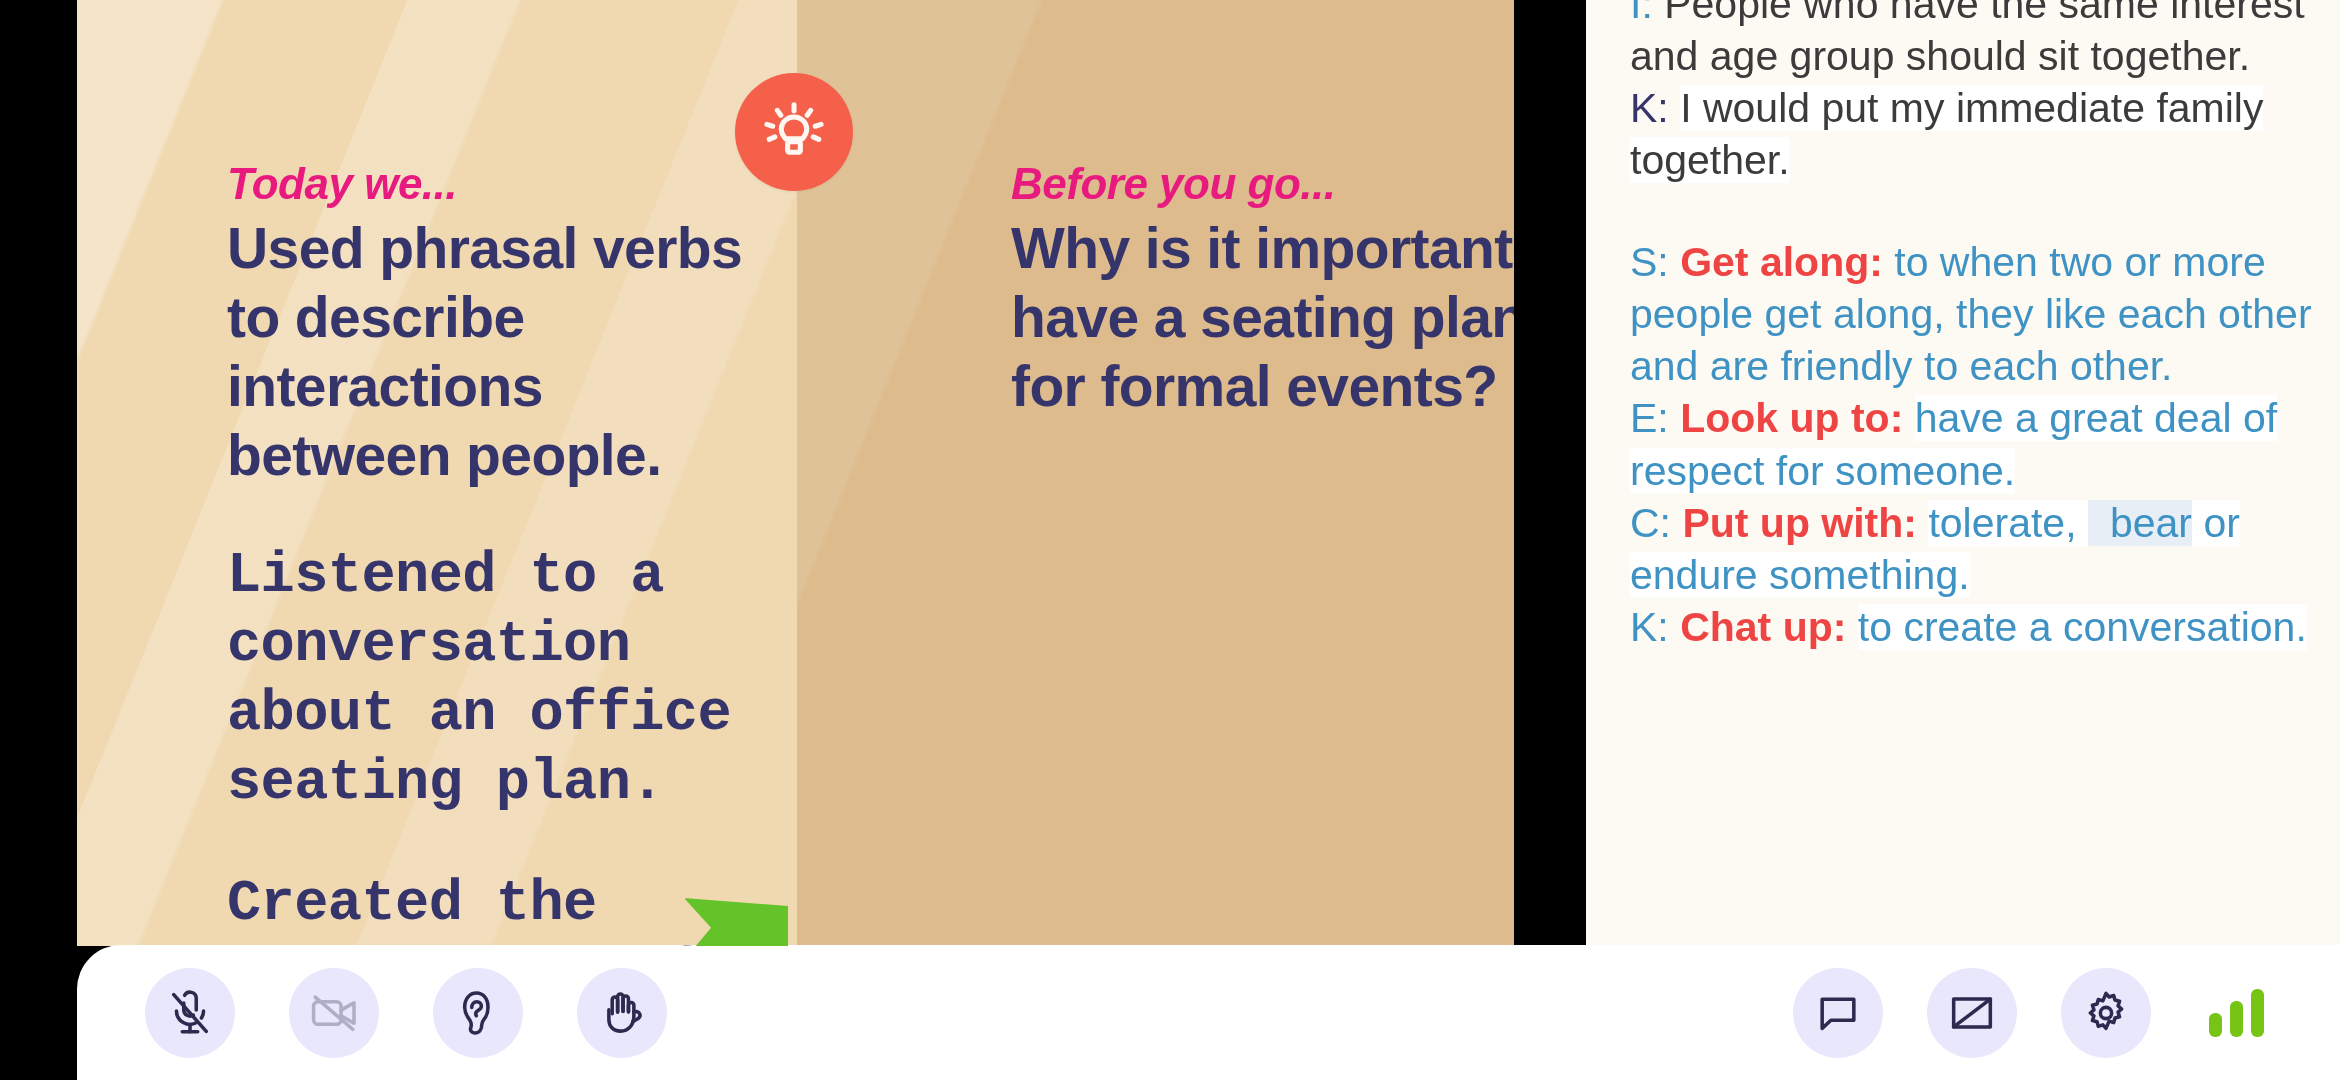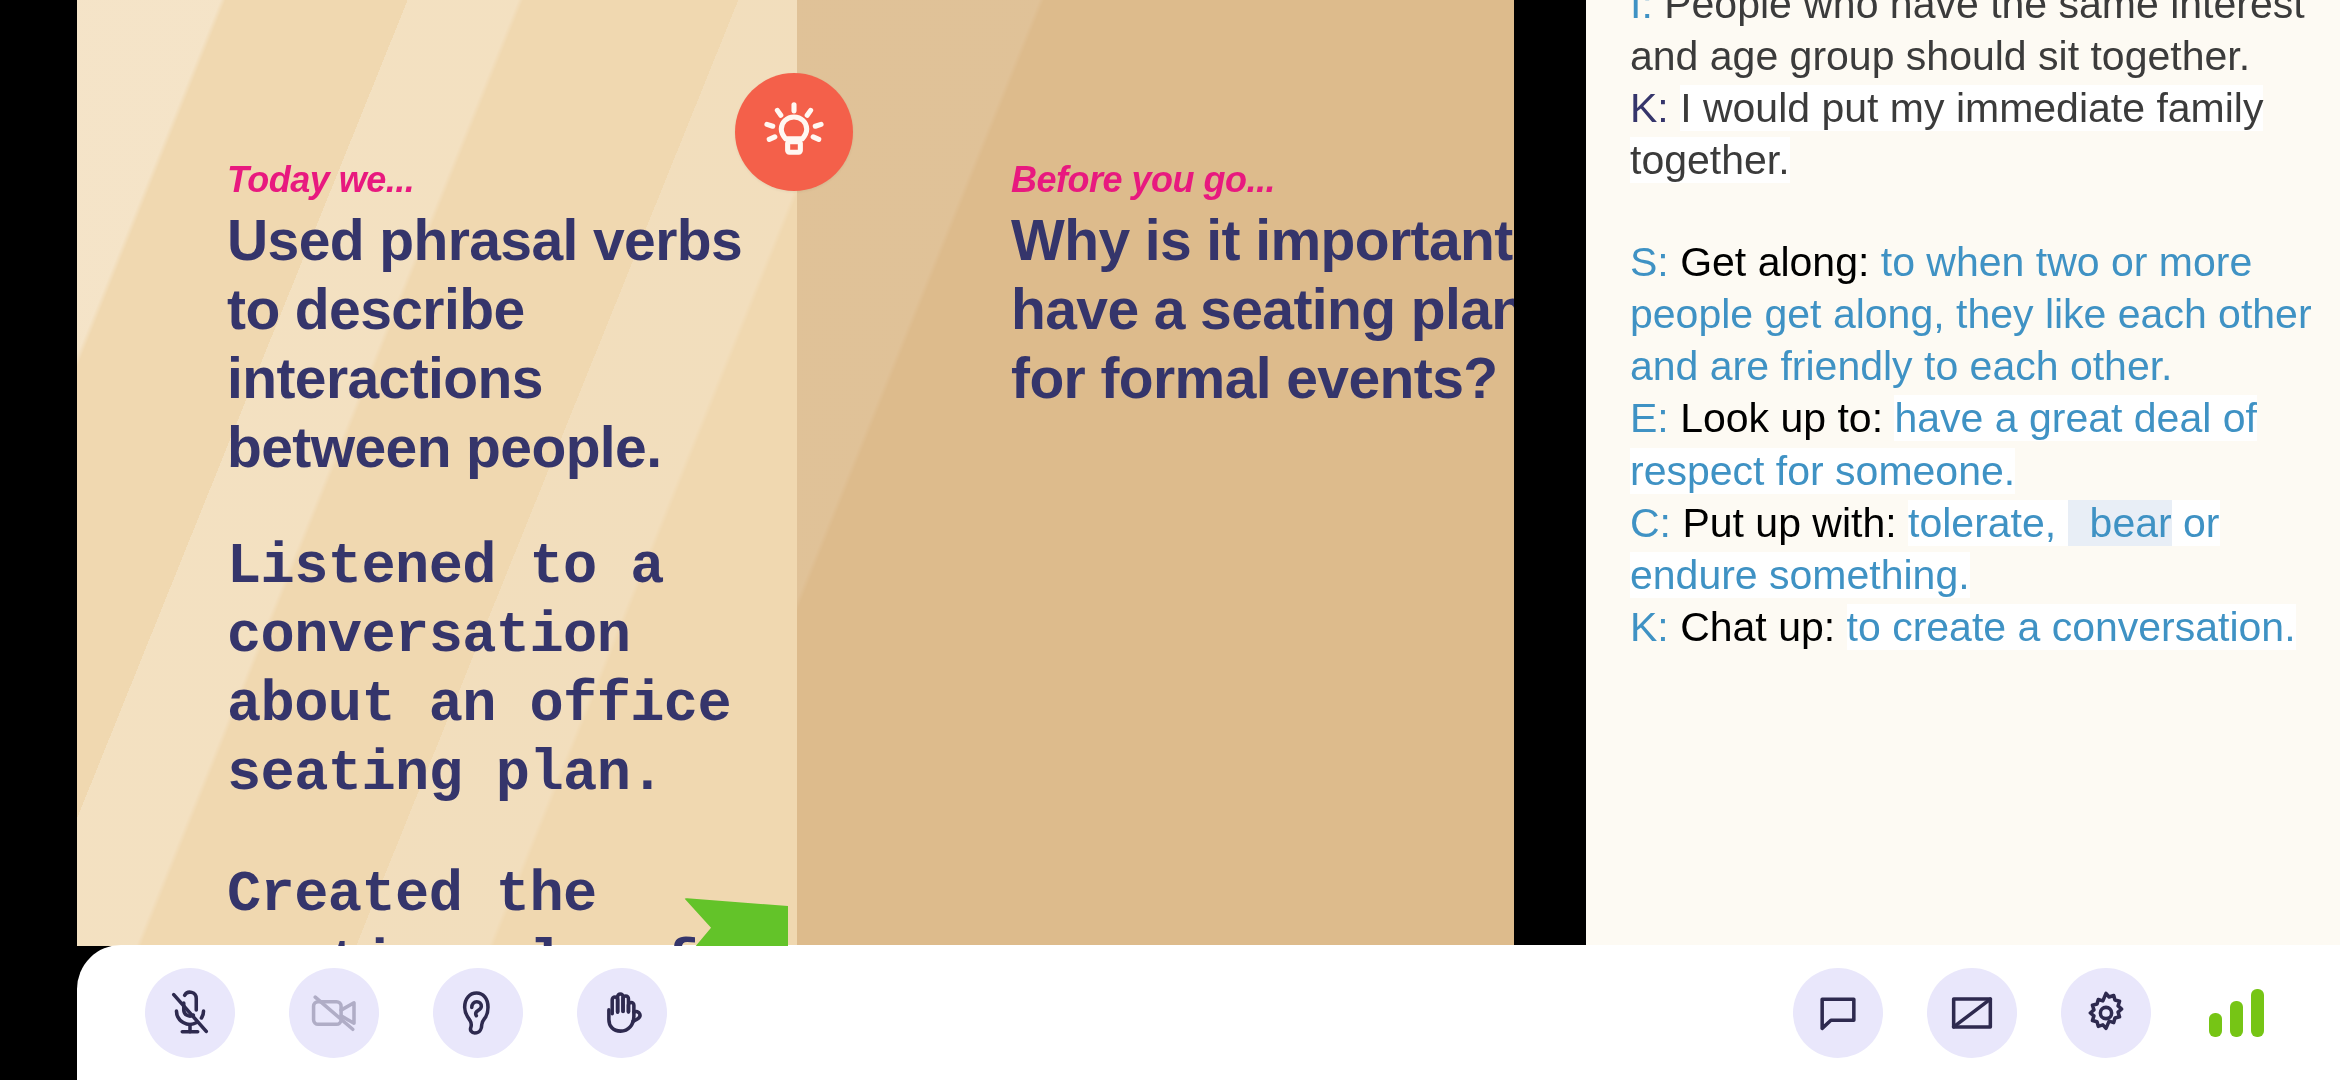--- a/index.html
+++ b/index.html
@@ -37,21 +37,21 @@
     content:""; position:absolute; inset:0;
     background:linear-gradient(112deg, rgba(255,255,255,0.10) 0 22%, rgba(255,255,255,0) 22.5% 100%);
     pointer-events:none;
   }
 
   .slide-col { position:absolute; z-index:3; }
   #col-today  { left:150px; top:160px; width:540px; }
   #col-before { left:934px; top:160px; width:600px; }
 
   .eyebrow {
-    font-size:36px; font-weight:700; font-style:italic;
+    font-size:44px; font-weight:700; font-style:italic;
     color:#e8197f; letter-spacing:-0.5px; line-height:1.1;
     margin-bottom:6px;
   }
   .slide-para {
     font-size:57px; font-weight:700; color:#35356b;
     line-height:1.21; letter-spacing:-0.6px;
   }
   .slide-para + .slide-para { margin-top:52px;font-family:Liberation Mono, monospace; }
   #col-before .slide-para + .slide-para { margin-top:54px; }
 
@@ -80,21 +80,21 @@
   }
   #transcript-inner {
     position:absolute; left:44px; top:-22px; width:720px;
     font-size:41px; line-height:1.27; color:#3b3b3b;
   }
   .t-line { white-space:normal; }
   .t-para { margin-bottom:0; }
   .t-gap { height:50px; }
   .spk      { color:#3f92c4; }
   .spk-dark { color:#35356b; }
-  .pv       { font-weight:400; color:#000000; }
+  .pv       { font-weight:700; color:#ef4444; }
   .def      { color:#3f92c4; }
   .hl       { background:#ffffff; }
   .hl-sel   { background:#e8eef6;padding-left:22px; }
 
   #transcript-scrollbar {
     position:absolute; right:12px; top:580px;
     width:13px; height:322px; border-radius:7px;
     background:#b6b4af;
   }
 

